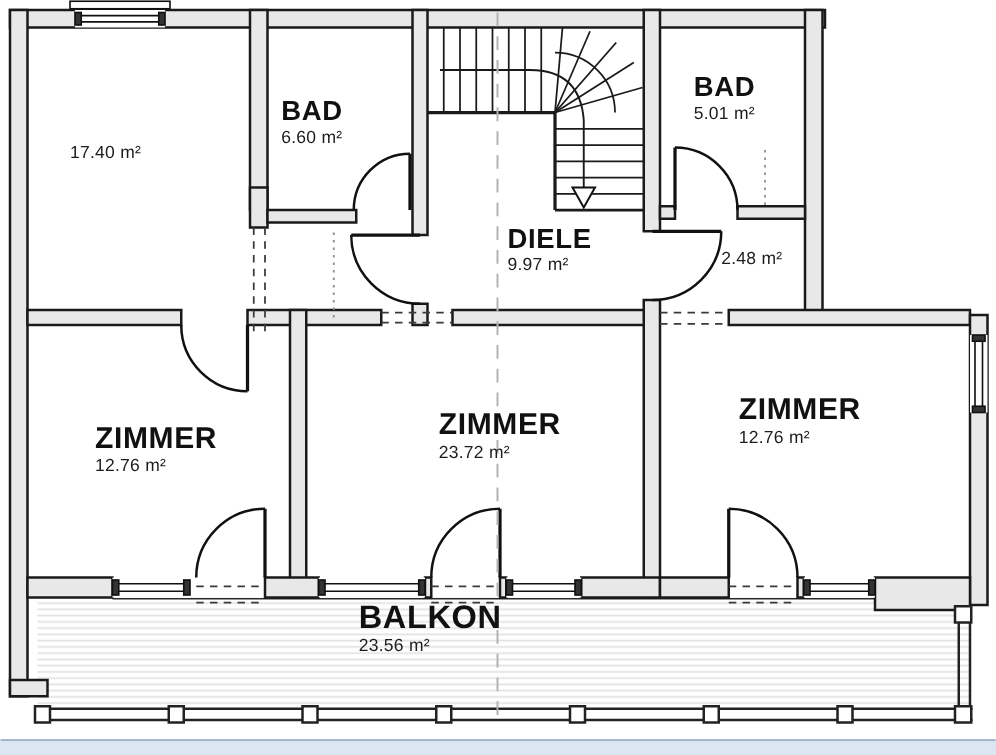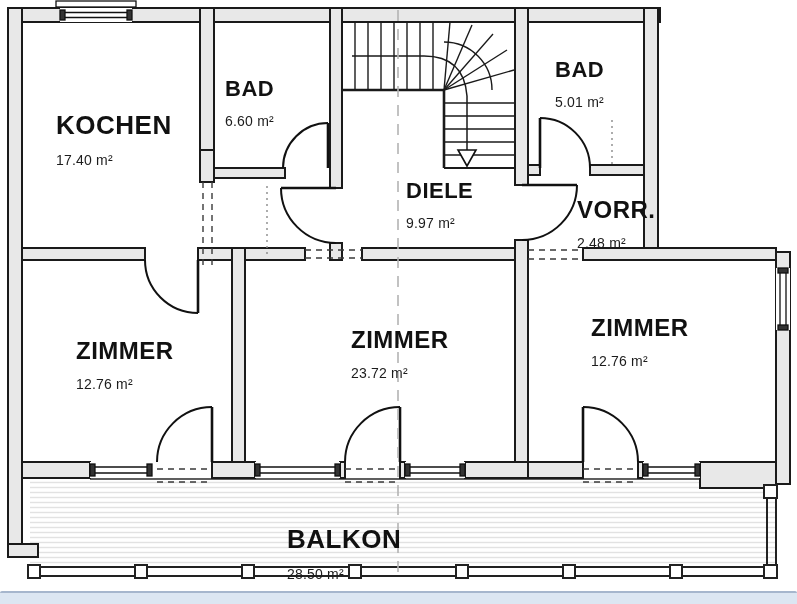--- a/index.html
+++ b/index.html
@@ -5,21 +5,21 @@
   html,body{margin:0;padding:0;background:#fff;}
   #stage{
     position:relative;width:797px;height:604px;background:#ffffff;
     font-family:"Liberation Sans", sans-serif;overflow:hidden;
   }
   #plan-svg{position:absolute;left:0;top:0;}
   .room-label{position:absolute;color:#111;line-height:1.05;pointer-events:none;}
   .room-name{display:block;font-weight:700;font-size:24px;letter-spacing:.5px;}
   .room-name.big{font-size:26px;}
   .room-name.small{font-size:22px;}
-  .room-area{display:block;font-size:14px;font-weight:400;color:#1c1c1c;margin-top:14px;letter-spacing:.2px;}
+  .room-area{display:block;font-size:14px;font-weight:400;color:#1c1c1c;margin-top:2px;letter-spacing:.2px;}
   #bottom-bar{
     position:absolute;left:0;right:0;bottom:0;height:11px;
     border-top:2px solid #a6b6cd;border-radius:2px 2px 0 0;
   }
 </style>
 </head>
 <body>
 
 <div id="stage">
 
@@ -210,51 +210,49 @@
     <rect x="563" y="565" width="12" height="13"></rect>
     <rect x="670" y="565" width="12" height="13"></rect>
     <rect x="764" y="565" width="13" height="13"></rect>
     <rect x="764" y="485" width="13" height="13"></rect>
   </g>
 
   <line x1="398" y1="10" x2="398" y2="578" stroke="#b3b3b3" stroke-width="1.6" stroke-dasharray="11 8"></line>
 </svg>
 
 <div class="room-label" style="left:56px;top:112px">
-  <span class="room-name big">KOCHEN</span>
   <span class="room-area">17.40 m²</span>
 </div>
 <div class="room-label" style="left:225px;top:77px">
   <span class="room-name small">BAD</span>
   <span class="room-area">6.60 m²</span>
 </div>
 <div class="room-label" style="left:555px;top:58px">
   <span class="room-name small">BAD</span>
   <span class="room-area">5.01 m²</span>
 </div>
 <div class="room-label" style="left:406px;top:179px">
   <span class="room-name small">DIELE</span>
   <span class="room-area">9.97 m²</span>
 </div>
 <div class="room-label" style="left:577px;top:197px">
-  <span class="room-name">VORR.</span>
   <span class="room-area">2.48 m²</span>
 </div>
 <div class="room-label" style="left:76px;top:338px">
   <span class="room-name">ZIMMER</span>
   <span class="room-area">12.76 m²</span>
 </div>
 <div class="room-label" style="left:351px;top:327px">
   <span class="room-name">ZIMMER</span>
   <span class="room-area">23.72 m²</span>
 </div>
 <div class="room-label" style="left:591px;top:315px">
   <span class="room-name">ZIMMER</span>
   <span class="room-area">12.76 m²</span>
 </div>
-<div class="room-label" style="left:287px;top:526px">
+<div class="room-label" style="left:287px;top:480px">
   <span class="room-name big">BALKON</span>
-  <span class="room-area">28.50 m²</span>
+  <span class="room-area">23.56 m²</span>
 </div>
 
 <div id="bottom-bar" style="background: rgb(220, 230, 242);"></div>
 
 </div>
 
 </body></html>

